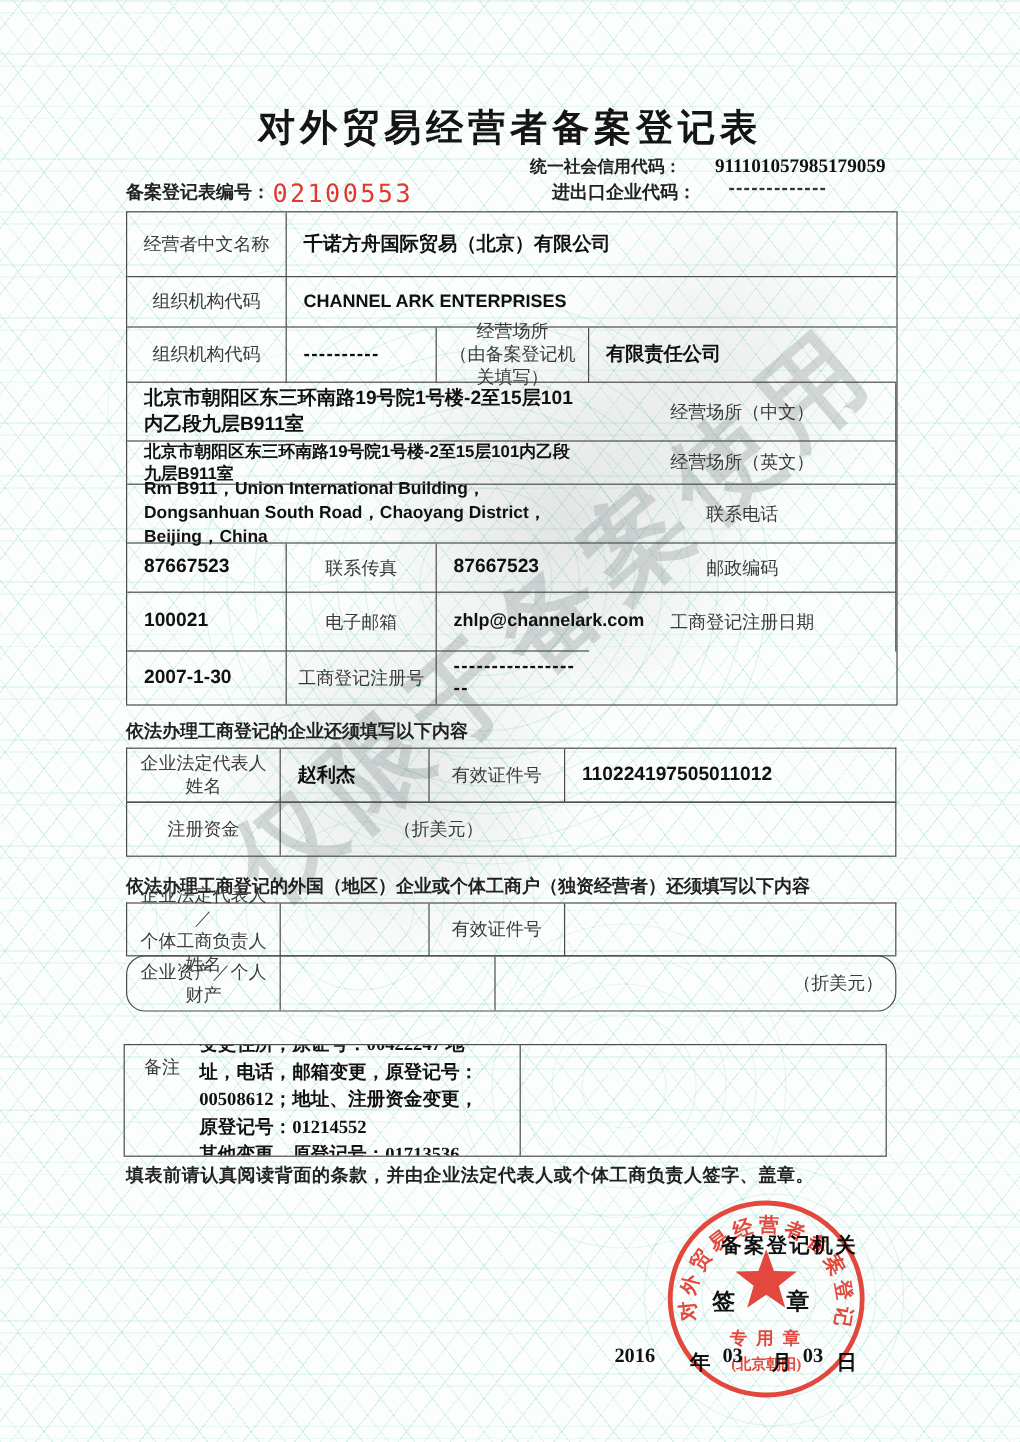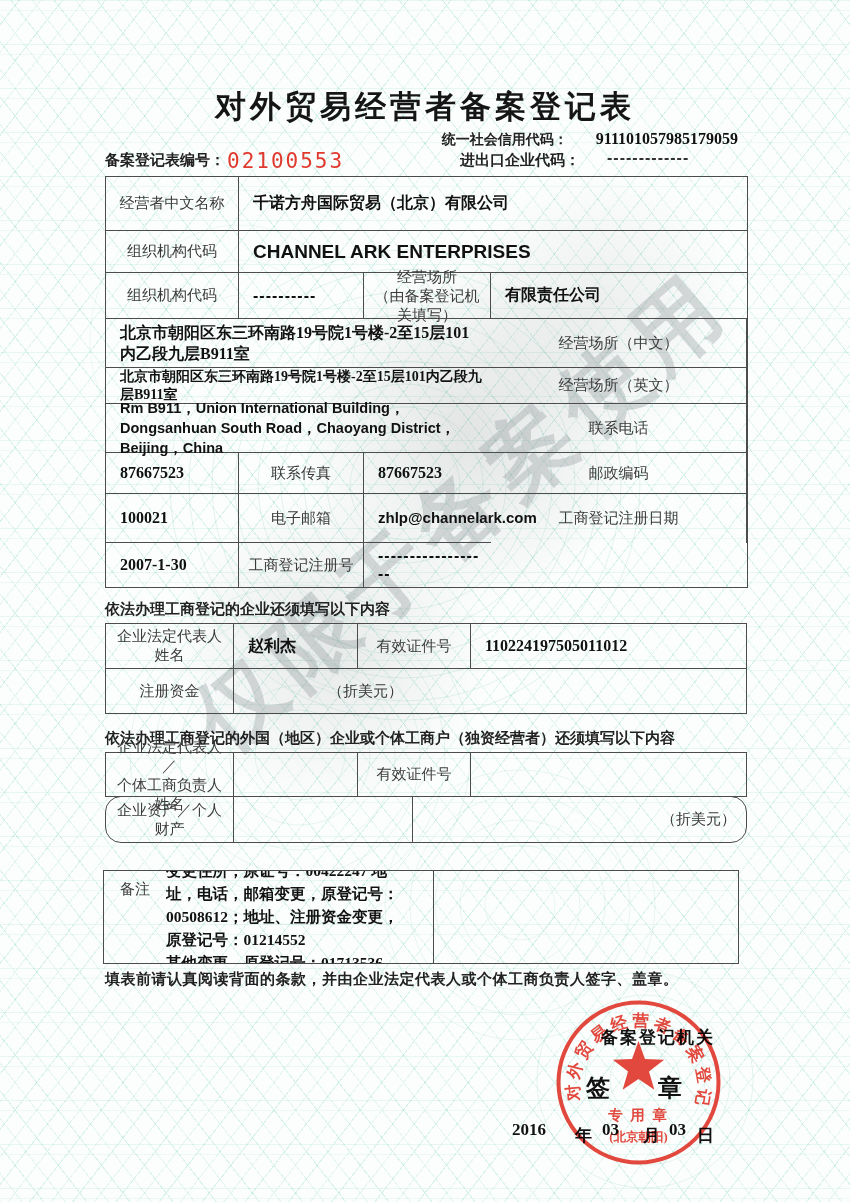--- a/index.html
+++ b/index.html
@@ -37,21 +37,21 @@
     font-family:"DejaVu Sans Mono","Liberation Mono",monospace;}
   .iec-lbl{position:absolute;left:355px;top:2px;font-size:15px;font-weight:700;color:#222;}
   .iec-val{position:absolute;left:502px;top:0px;font-size:16px;letter-spacing:1px;color:#333;font-weight:700;}
 
   .tbl{position:absolute;display:grid;border:1.6px solid #4c4c4c;background:transparent;}
   .c{border-right:1.4px solid #4c4c4c;border-bottom:1.4px solid #4c4c4c;
      display:flex;align-items:center;box-sizing:border-box;}
   .c.nr{border-right:none;}
   .c.nb{border-bottom:none;}
   .lab{justify-content:center;text-align:center;font-size:15px;color:#3a3a3a;padding:0 4px;}
-  .val{padding-left:14px;padding-right:8px;font-family:Liberation Serif, serif;
+  .val{padding-left:14px;padding-right:8px;font-family:Liberation Sans, sans-serif;
        font-size:16px;font-weight:700;color:#111;}
   .val.en{font-family:"Liberation Sans","DejaVu Sans",sans-serif;font-size:14.5px;font-weight:700;line-height:20px;}
   .val.sm{font-size:14px;}
   .val.dash{letter-spacing:1px;font-family:"Liberation Sans","DejaVu Sans",sans-serif;}
   .two-line{line-height:19px;text-align:center;}
 
   .t1{left:105px;top:176px;width:641px;grid-template-columns:133px 125px 127px 256px;
       grid-template-rows:54px 42px 46px 49px 36px 49px 41px 49px 44px;}
   .sp3{grid-column:span 3;}
   .sec-head{position:absolute;left:105px;font-size:15px;font-weight:700;color:#222;}
@@ -65,21 +65,21 @@
   .t4 .c{border-bottom:none;}
   .remark-lab{align-items:flex-start;justify-content:center;padding-top:9px;font-size:15px;color:#3a3a3a;border-right:none;}
   .remark-body{overflow:hidden;position:relative;display:block;padding:0;}
   .remark-text{margin-top:-12px;line-height:23px;font-size:15.5px;font-weight:700;color:#111;
     font-family:"Liberation Serif","DejaVu Serif",serif;white-space:nowrap;}
   .footer-note{position:absolute;left:105px;top:970px;font-size:15px;font-weight:700;color:#222;letter-spacing:0.5px;}
 
   .authority{position:absolute;left:565px;top:1026px;width:150px;text-align:right;
     font-size:17px;font-weight:800;color:#111;letter-spacing:2px;}
   .sign-label{position:absolute;left:565px;top:1072px;width:150px;text-align:center;
-    font-size:24px;font-weight:800;color:#111;letter-spacing:12px;}
+    font-size:19px;font-weight:800;color:#111;letter-spacing:12px;}
   .date-part{position:absolute;font-size:17px;color:#111;}
   .d-num{font-family:"Liberation Serif","DejaVu Serif",serif;font-weight:600;top:1120px;}
   .d-cjk{font-weight:800;top:1124px;font-size:17px;}
   .stamp{position:absolute;left:545px;top:989px;z-index:3;mix-blend-mode:multiply;opacity:0.93;}
 </style>
 </head>
 <body>
 
 <div class="page">
 
@@ -139,21 +139,21 @@
       <span class="formno-val">02100553</span>
       <span class="iec-lbl">进出口企业代码：</span>
       <span class="iec-val">-------------</span>
     </div>
 
     <div class="tbl t1">
       <div class="c lab">经营者中文名称</div>
       <div class="c val sp3 nr">千诺方舟国际贸易（北京）有限公司</div>
 
       <div class="c lab">组织机构代码</div>
-      <div class="c val en sp3 nr" style="font-size:19px">CHANNEL ARK ENTERPRISES</div>
+      <div class="c val en sp3 nr" style="font-size:15px">CHANNEL ARK ENTERPRISES</div>
 
       <div class="c lab">组织机构代码</div>
       <div class="c val dash">----------</div>
       <div class="c lab">
         <span class="two-line"><span>经营场所</span><br>
         <span>（由备案登记机关填写）</span></span>
       </div>
       <div class="c val nr">有限责任公司</div>
 
       <div class="c val sp3 nr" style="line-height:21px">北京市朝阳区东三环南路19号院1号楼-2至15层101内乙段九层B911室</div>

